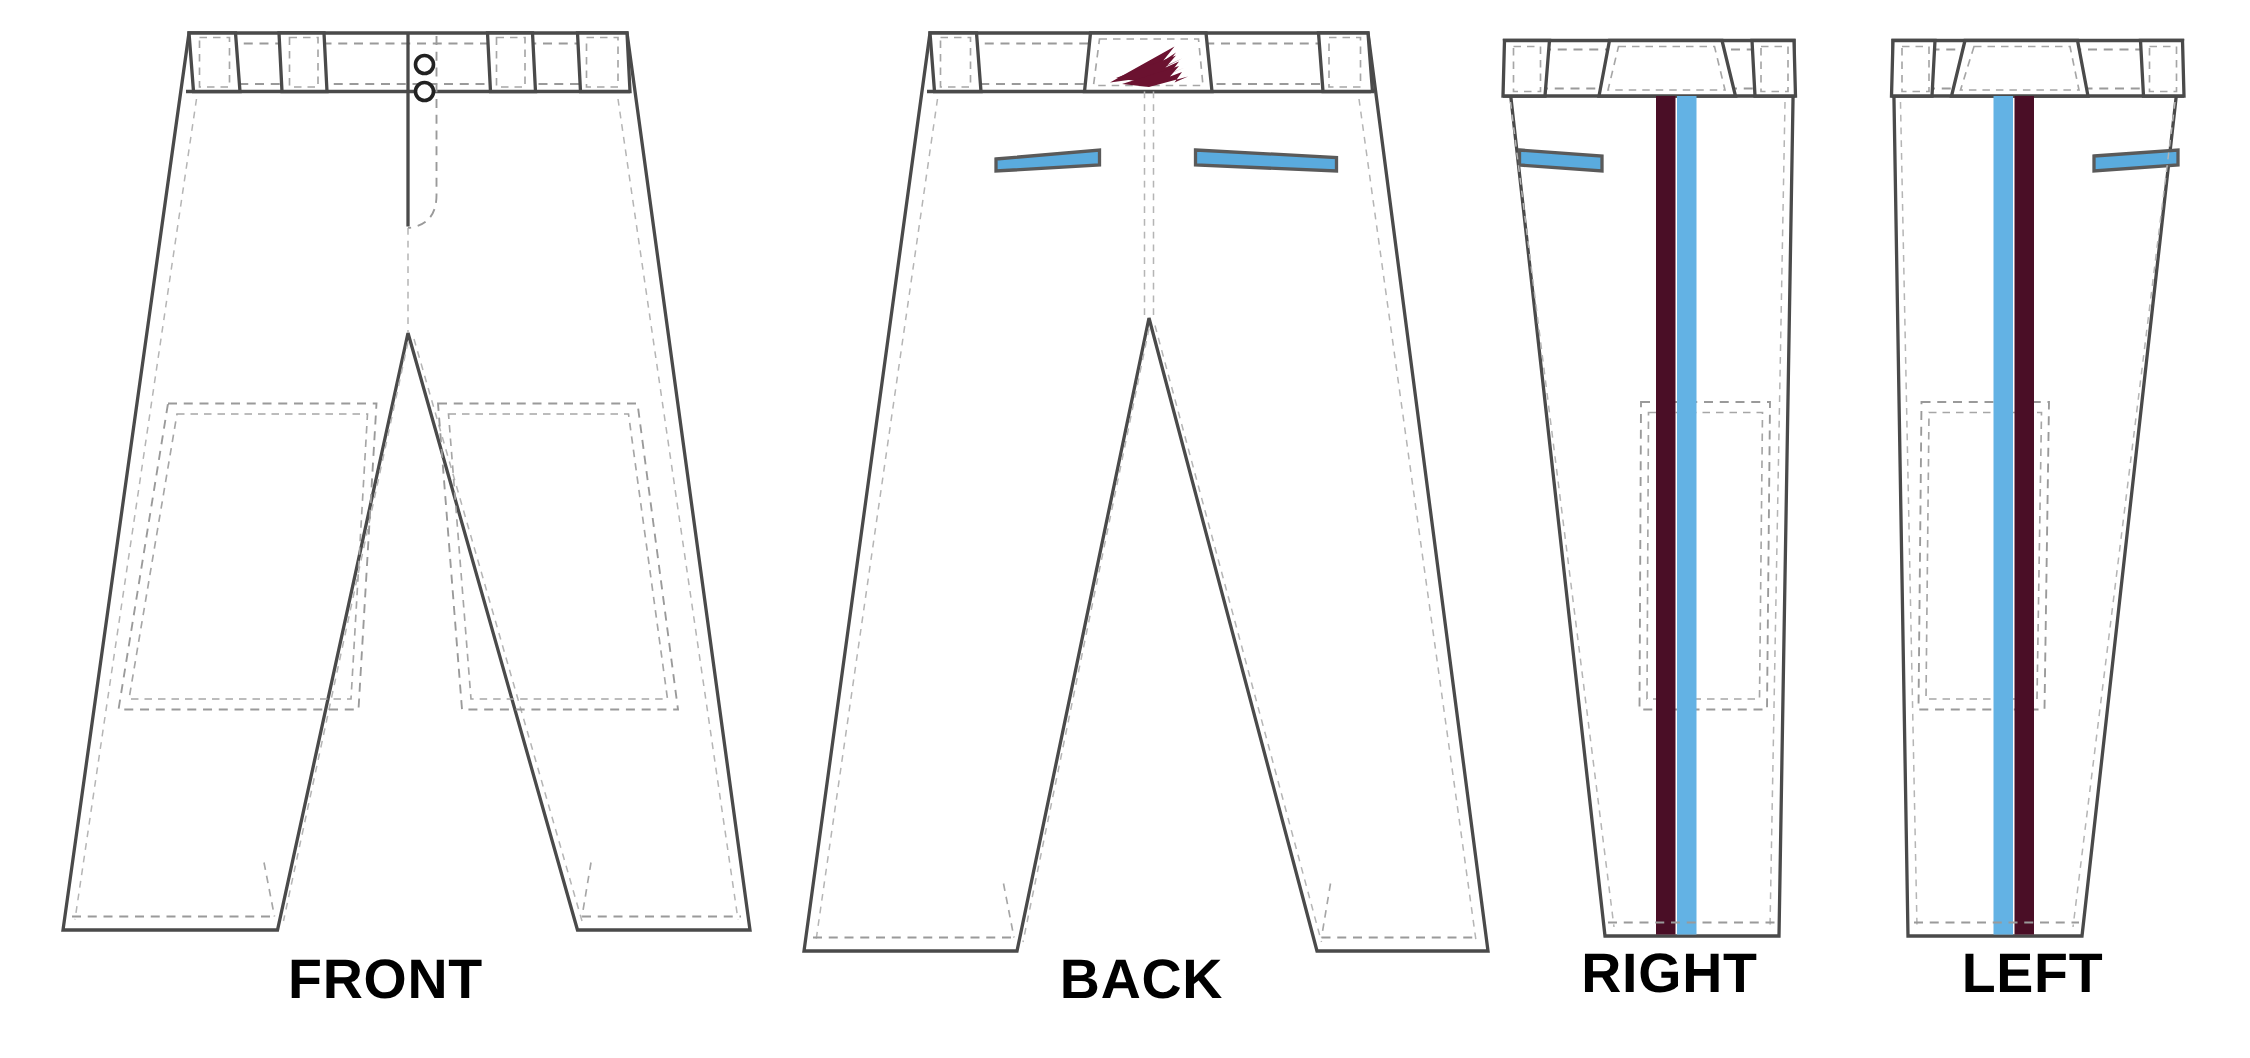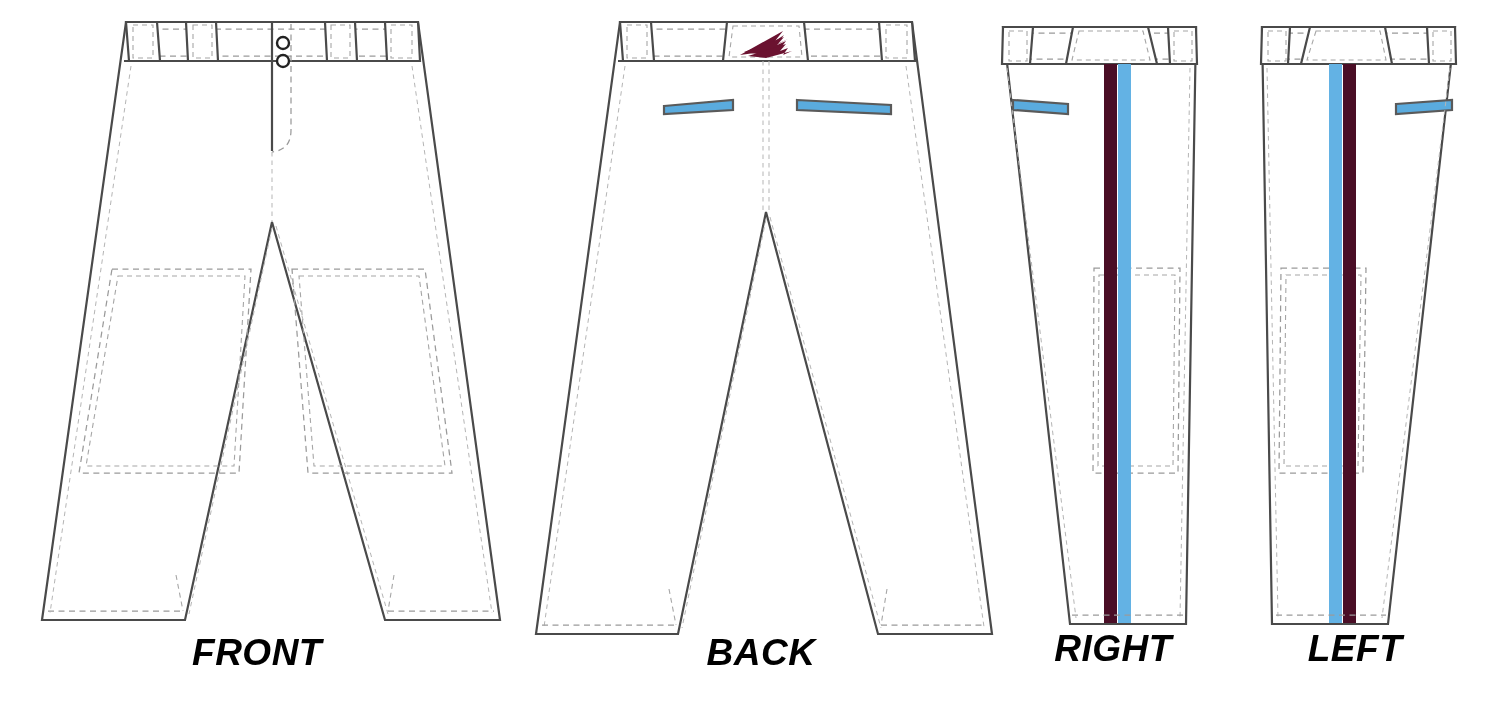--- a/index.html
+++ b/index.html
@@ -10,21 +10,20 @@
   }
   body {
     font-family: "Liberation Sans", sans-serif;
   }
   #tech-sheet {
     position: relative;
     width: 1500px;
     height: 705px;
     background: #ffffff;
     overflow: hidden;
-    font-style: italic;
   }
   #tech-sheet svg {
     display: block;
     width: 1500px;
     height: 705px;
   }
 </style>
 </head>
 <body>
 

